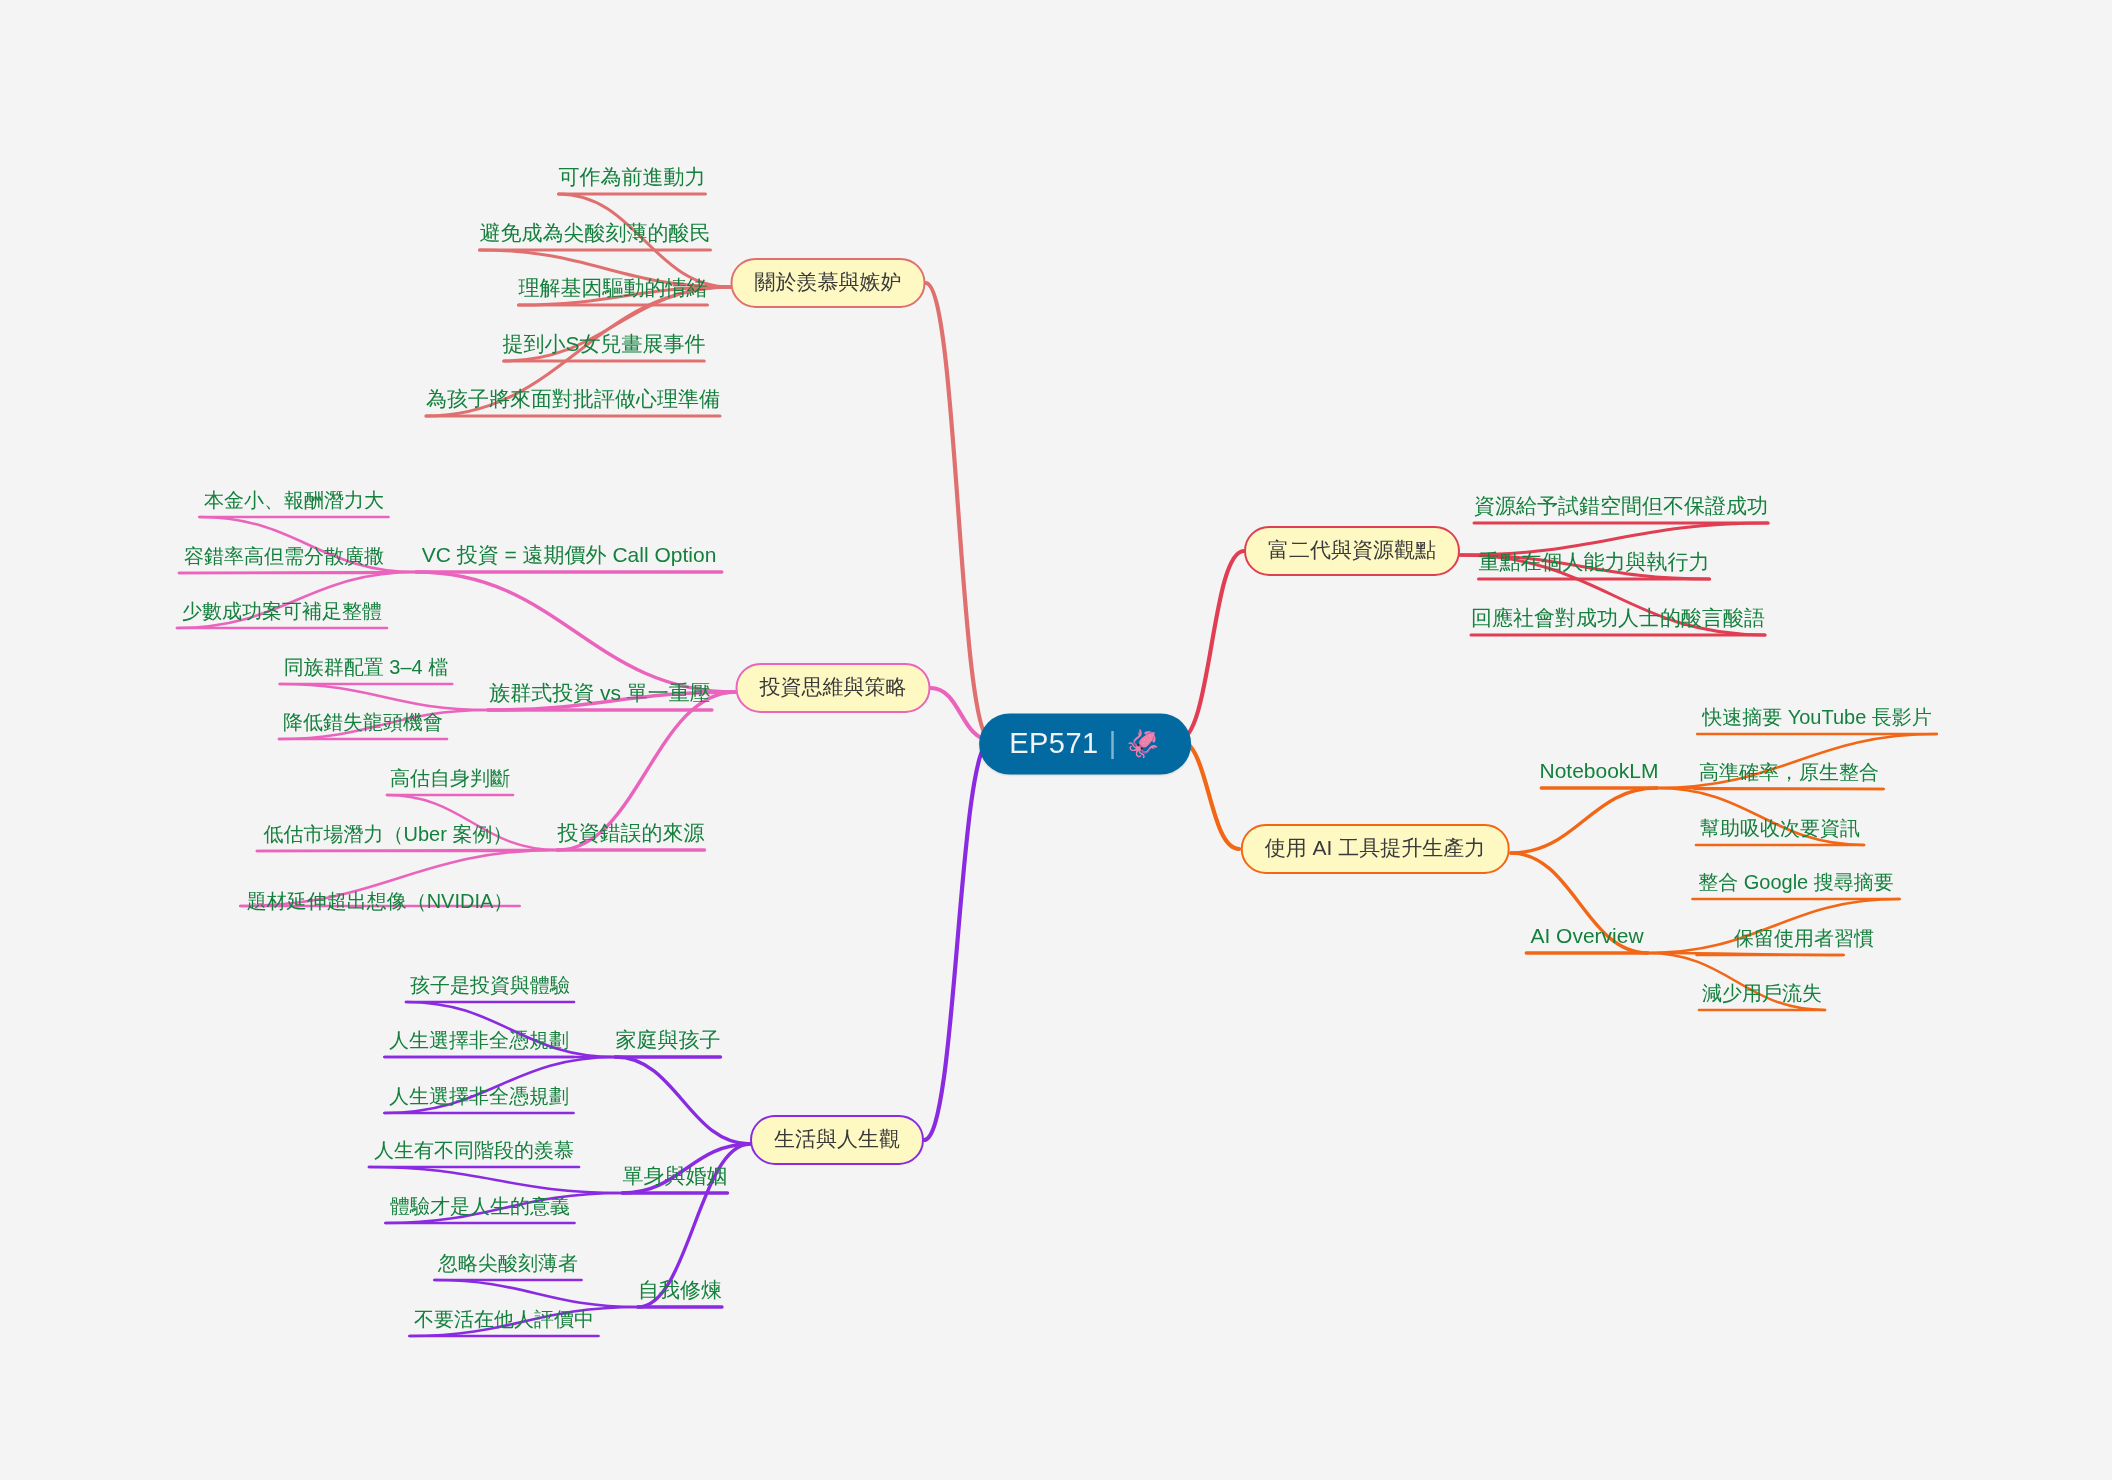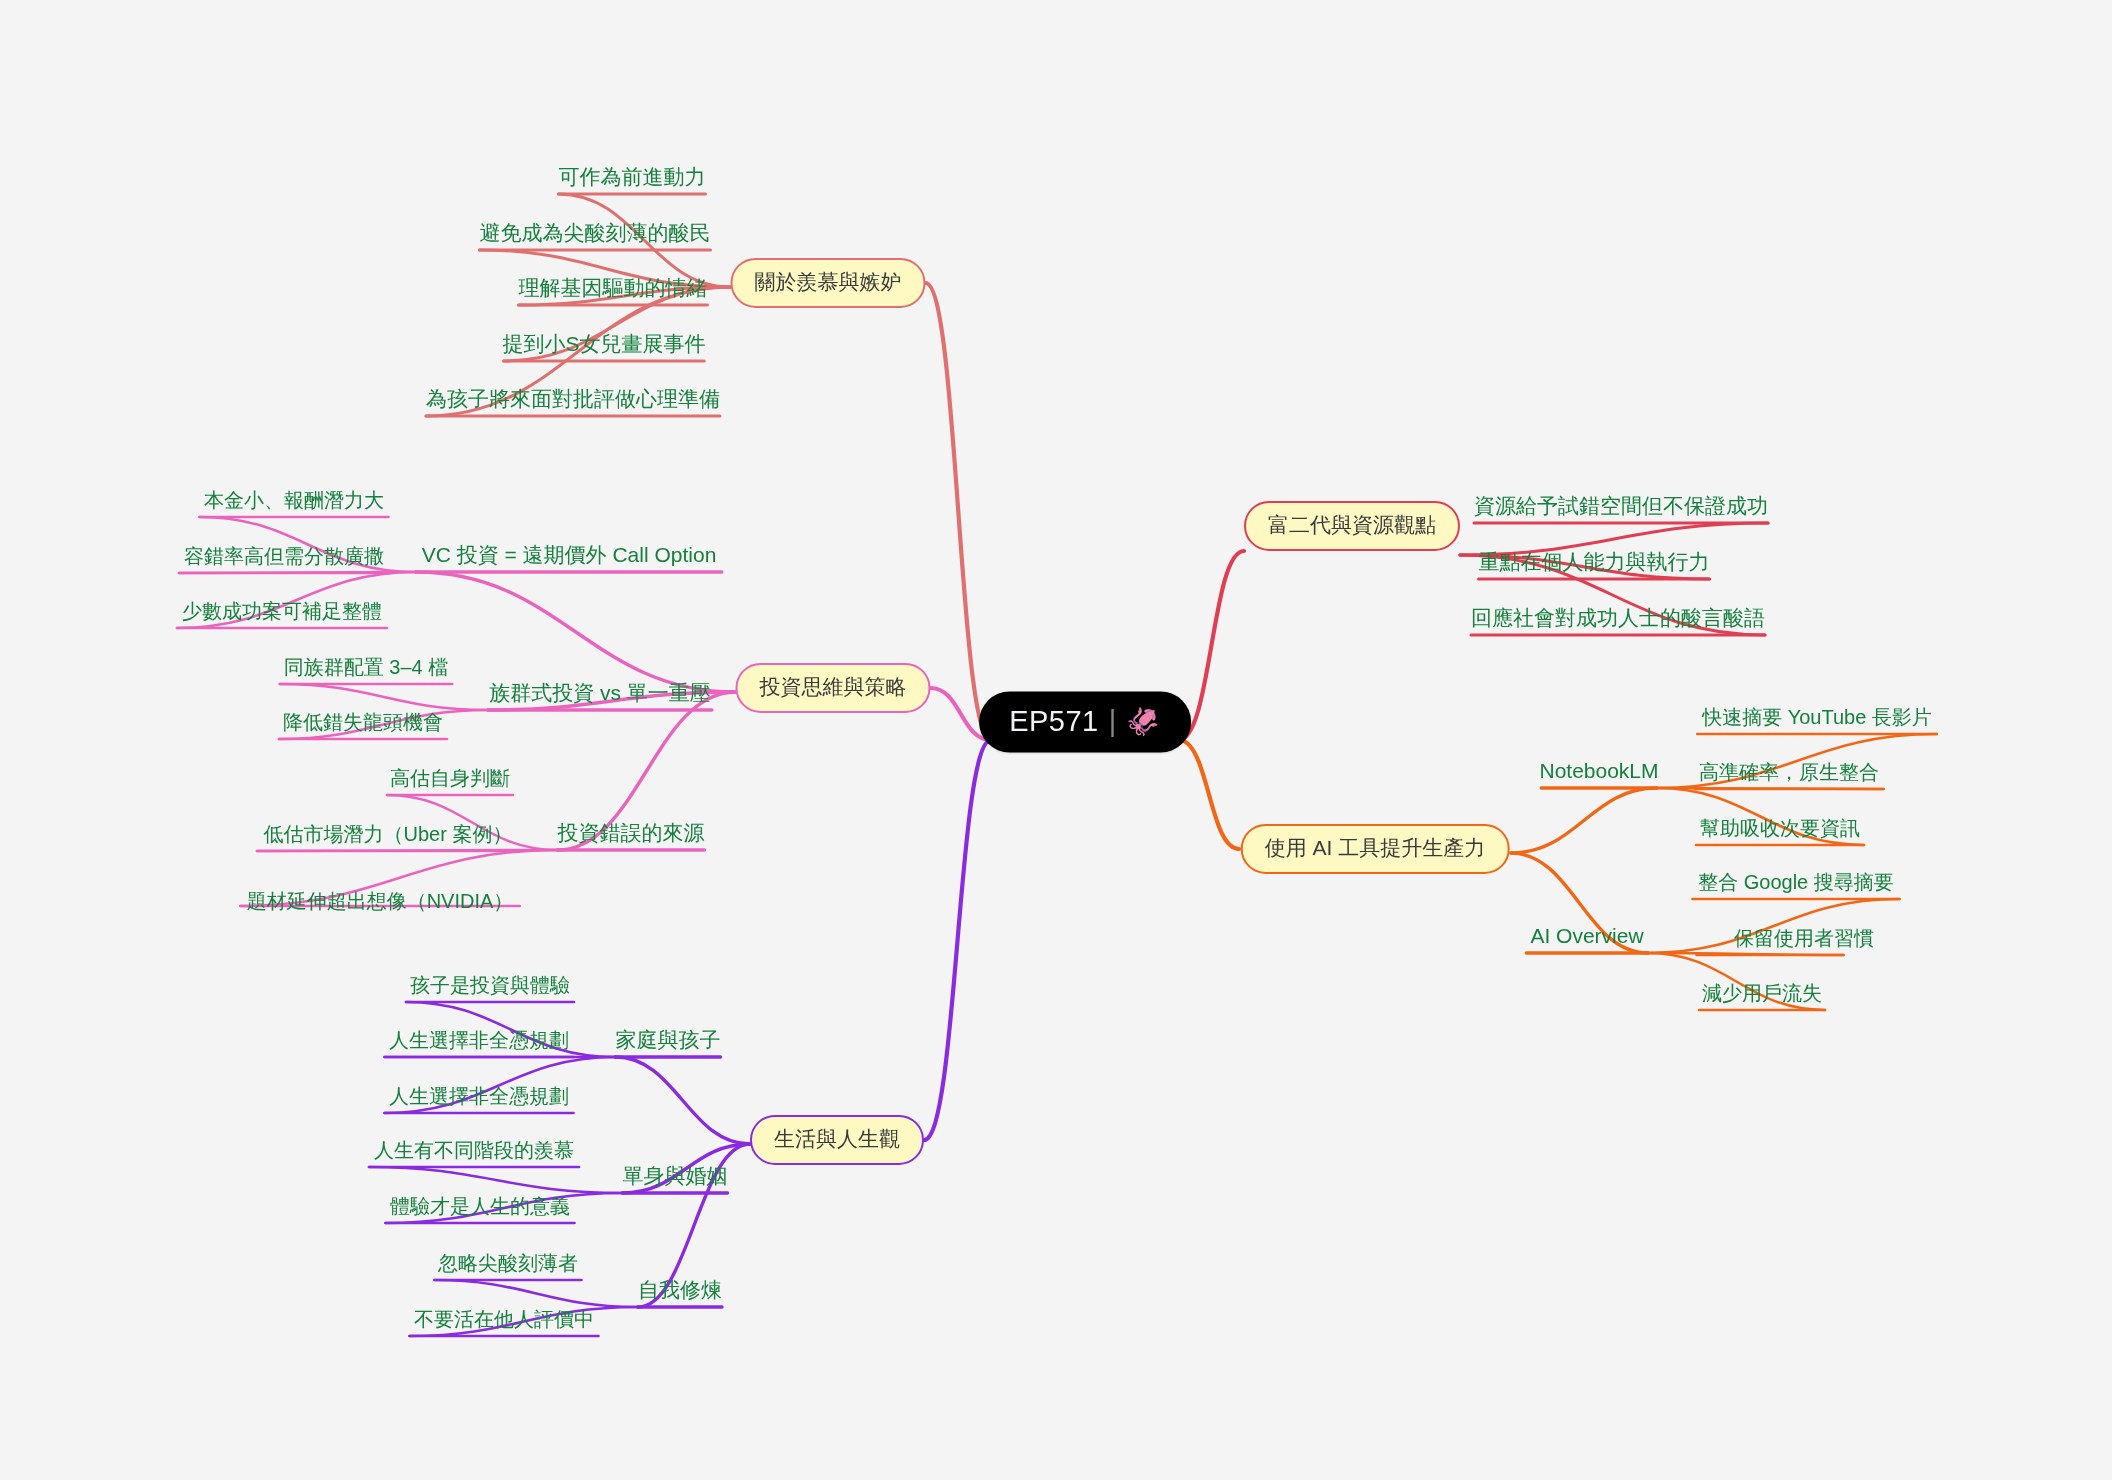--- a/index.html
+++ b/index.html
@@ -155,32 +155,32 @@
       <path d="M 574.5 1223 L 385.5 1223" stroke="#8a2be2" stroke-width="2.6"></path>
       <path d="M 385.5 1223 C 492.15 1223, 515.85 1193, 622.5 1193" stroke="#8a2be2" stroke-width="2.6"></path>
       <path d="M 722 1307 L 638 1307" stroke="#8a2be2" stroke-width="3.4"></path>
       <path d="M 638 1307 C 688.4 1307, 699.6 1144, 750 1144" stroke="#8a2be2" stroke-width="3.4"></path>
       <path d="M 581.5 1280 L 434.5 1280" stroke="#8a2be2" stroke-width="2.6"></path>
       <path d="M 434.5 1280 C 526.075 1280, 546.425 1307, 638 1307" stroke="#8a2be2" stroke-width="2.6"></path>
       <path d="M 598.5 1336 L 409.5 1336" stroke="#8a2be2" stroke-width="2.6"></path>
       <path d="M 409.5 1336 C 512.325 1336, 535.175 1307, 638 1307" stroke="#8a2be2" stroke-width="2.6"></path>
     </svg>
   <div id="node-layer">
-      <div class="root-node" style="left: 1085px; top: 722px; background: #000000; color: rgb(242, 242, 245); text-align: center;">
+      <div class="root-node" style="left: 1085px; top: 744px; background: #0369a1; color: rgb(242, 242, 245); text-align: center;">
         <span>EP571</span>
         <span class="sep">|</span>
         <span class="emoji">🦑</span>
       </div>
       <div class="pill node" style="left: 828px; top: 283px; border-color: rgb(224, 112, 111);"><span>關於羨慕與嫉妒</span></div>
       <div class="plain node" style="left: 632px; top: 177px;"><span>可作為前進動力</span></div>
       <div class="plain node" style="left: 595px; top: 233px;"><span>避免成為尖酸刻薄的酸民</span></div>
       <div class="plain node" style="left: 613px; top: 288px;"><span>理解基因驅動的情緒</span></div>
       <div class="plain node" style="left: 604px; top: 344px;"><span>提到小S女兒畫展事件</span></div>
       <div class="plain node" style="left: 573px; top: 399px;"><span>為孩子將來面對批評做心理準備</span></div>
-      <div class="pill node" style="left: 1352px; top: 526px; border-color: rgb(224, 62, 82);"><span>富二代與資源觀點</span></div>
+      <div class="pill node" style="left: 1352px; top: 551px; border-color: rgb(224, 62, 82);"><span>富二代與資源觀點</span></div>
       <div class="plain node" style="left: 1621px; top: 506px;"><span>資源給予試錯空間但不保證成功</span></div>
       <div class="plain node" style="left: 1594px; top: 562px;"><span>重點在個人能力與執行力</span></div>
       <div class="plain node" style="left: 1618px; top: 618px;"><span>回應社會對成功人士的酸言酸語</span></div>
       <div class="pill node" style="left: 1375px; top: 849px; border-color: rgb(242, 103, 22);"><span>使用 AI 工具提升生產力</span></div>
       <div class="plain node" style="left: 1599px; top: 771px;"><span>NotebookLM</span></div>
       <div class="plain node sm" style="left: 1817px; top: 717px;"><span>快速摘要 YouTube 長影片</span></div>
       <div class="plain node sm" style="left: 1789px; top: 772px;"><span>高準確率，原生整合</span></div>
       <div class="plain node sm" style="left: 1780px; top: 828px;"><span>幫助吸收次要資訊</span></div>
       <div class="plain node" style="left: 1587px; top: 936px;"><span>AI Overview</span></div>
       <div class="plain node sm" style="left: 1796px; top: 882px;"><span>整合 Google 搜尋摘要</span></div>

